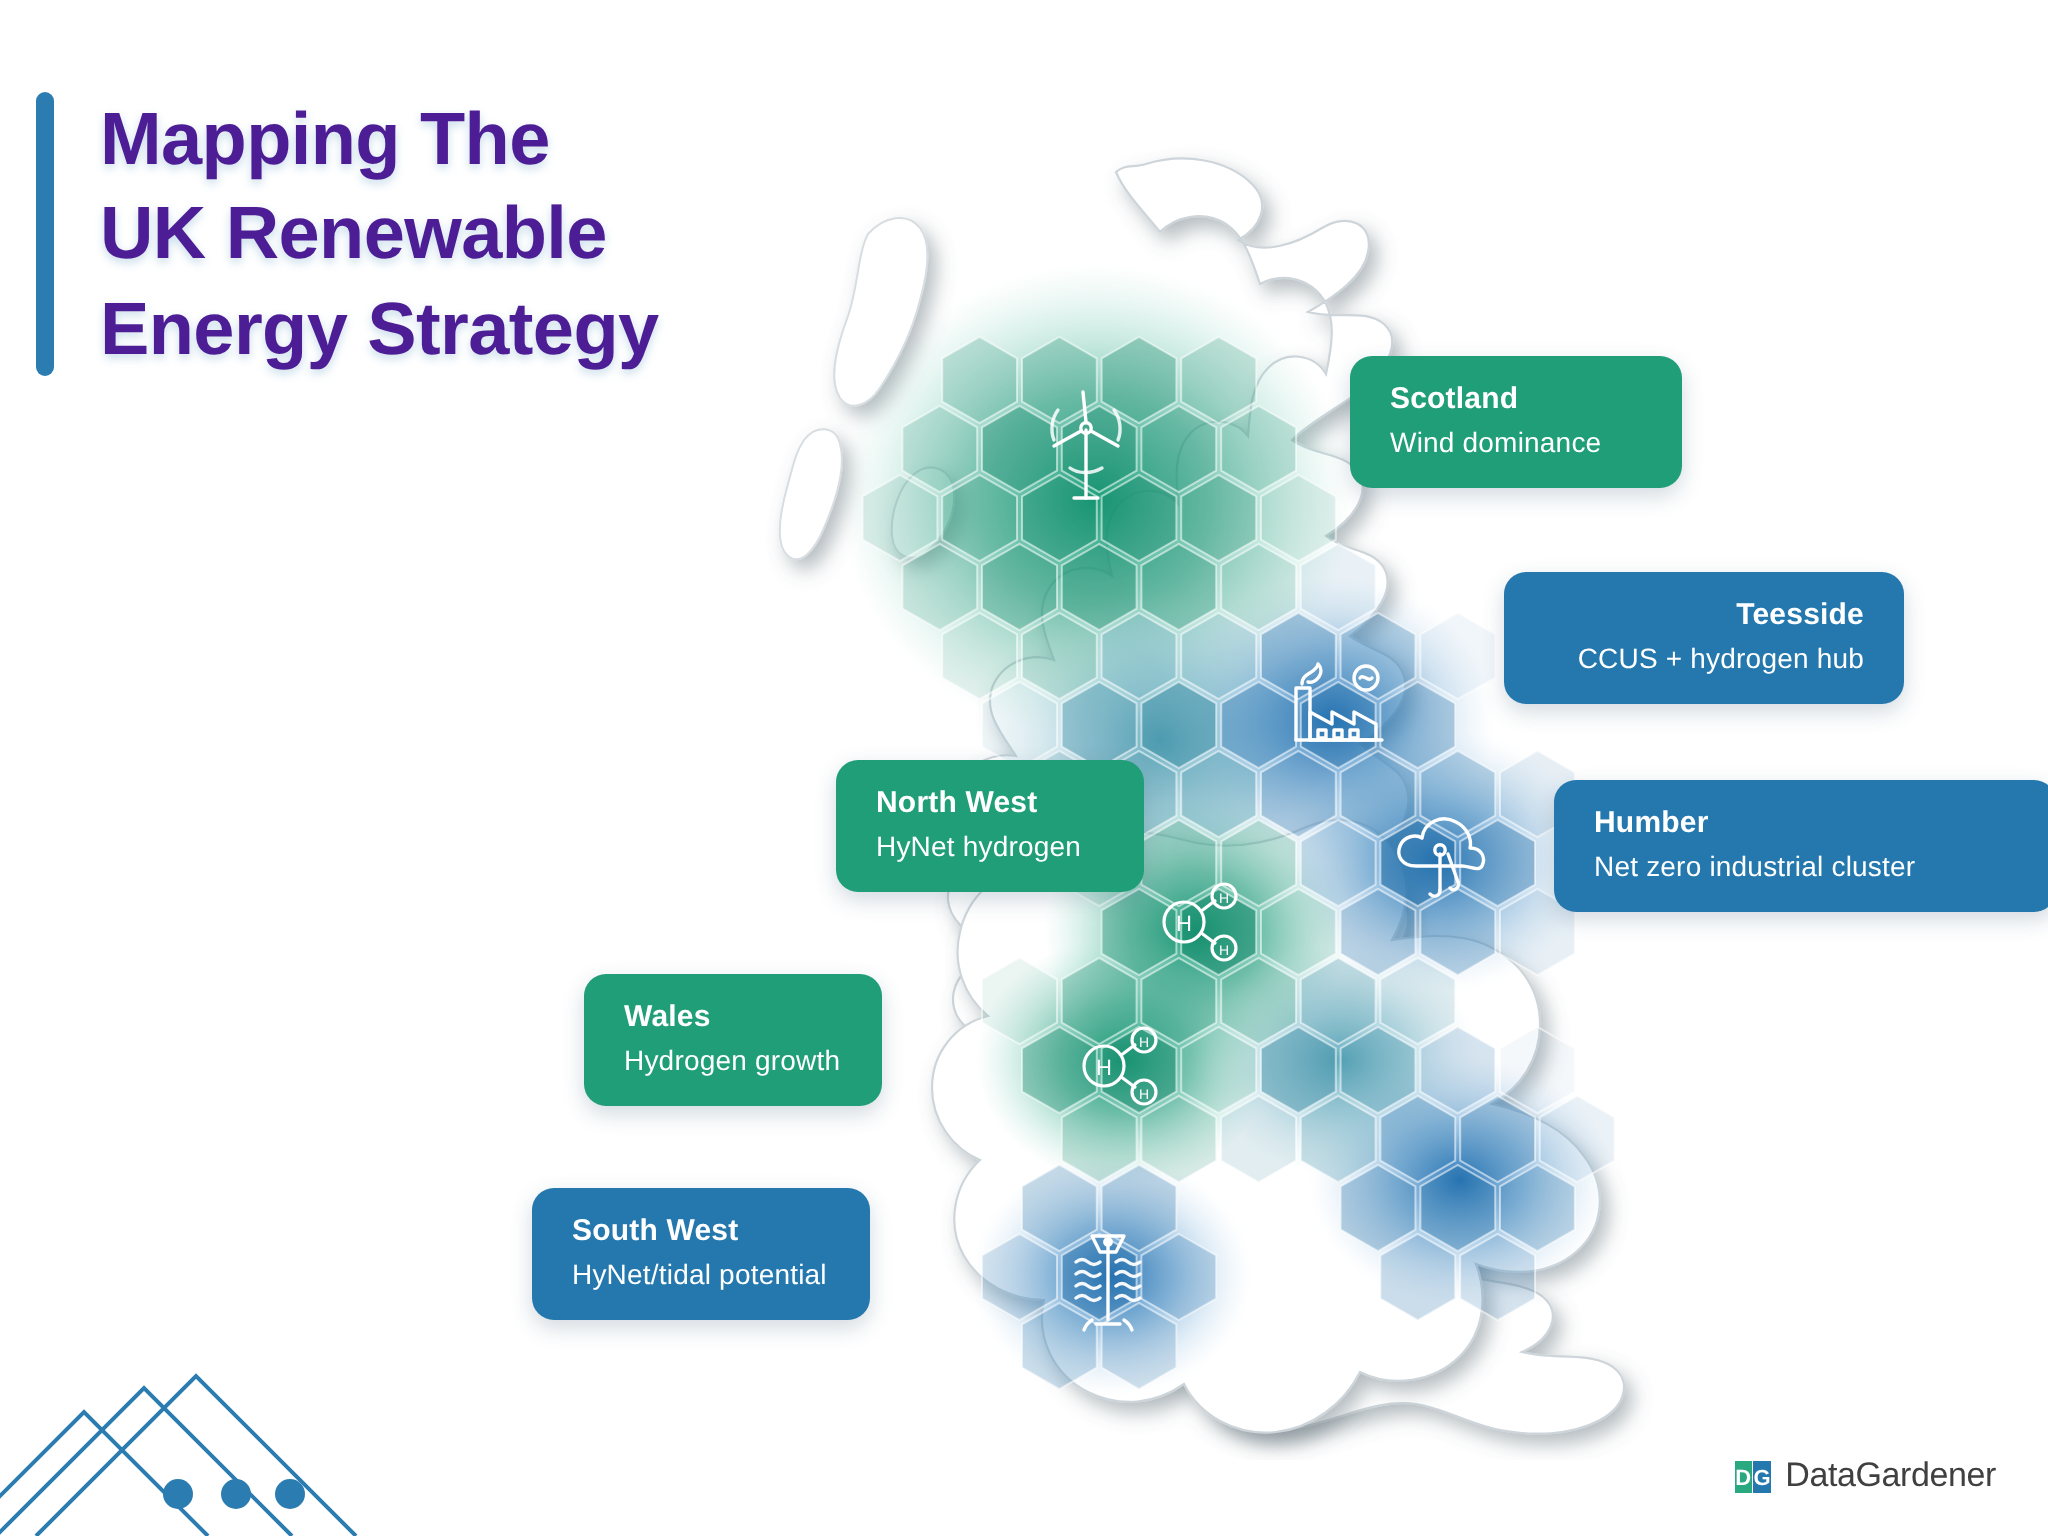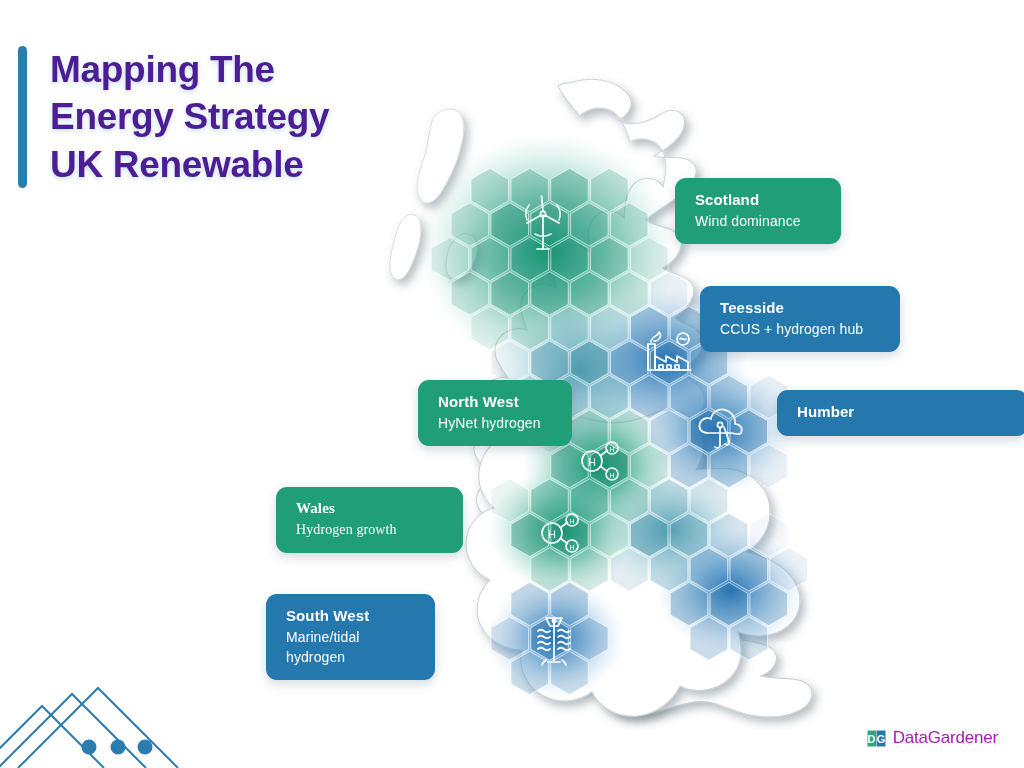--- a/index.html
+++ b/index.html
@@ -34,31 +34,31 @@
   .region-card .rc-sub   { font-size:14px; font-weight:normal; line-height:1.45; letter-spacing:0.1px; }
   .card-green { background:#1f9e78; }
   .card-blue  { background:#2478ad; }
 
   
   #deco-corner { position:absolute; left:0; bottom:0; width:210px; height:120px; pointer-events:none; }
 
   
   #footer-logo { position:absolute; right:26px; bottom:20px; display:flex; align-items:center; gap:7px; }
   #logo-mark { width:19px; height:17px; display:block; }
-  #logo-word { font-size:17px; color:#a21caf; letter-spacing:-0.2px; }
+  #logo-word { font-size:17px; color:#404040; letter-spacing:-0.2px; }
 </style>
 </head>
 <body>
 
 <div id="title-block">
   <div id="title-accent-bar"></div>
   <div id="title-text">
     <span class="tl">Mapping The</span>
+    <span class="tl">UK Renewable</span>
     <span class="tl">Energy Strategy</span>
-    <span class="tl">UK Renewable</span>
   </div>
 </div>
 
 <div id="map-stage">
 
   <svg id="map-svg" viewBox="0 0 694 660">
     <defs>
       <filter id="mapShadow" x="-25%" y="-25%" width="160%" height="160%">
         <feDropShadow dx="4" dy="5" stdDeviation="5" flood-color="#5b6a75" flood-opacity="0.45"></feDropShadow>
       </filter>
@@ -380,42 +380,43 @@
       <line x1="16" y1="50" x2="28" y2="50"></line>
     </svg>
   </div>
 </div>
 
 <div class="region-card card-green" style="left:675px; top:178px; width:166px;">
   <div class="rc-title">Scotland</div>
   <div class="rc-sub">Wind dominance</div>
 </div>
 
-<div class="region-card card-blue" style="left:700px; top:286px; width:200px;">
+<div class="region-card card-blue" style="left:752px; top:286px; width:200px;text-align:right;">
   <div class="rc-title">Teesside</div>
   <div class="rc-sub">CCUS + hydrogen hub</div>
 </div>
 
 <div class="region-card card-green" style="left:418px; top:380px; width:154px;">
   <div class="rc-title">North West</div>
   <div class="rc-sub">HyNet hydrogen</div>
 </div>
 
 <div class="region-card card-blue" style="left:777px; top:390px; width:251px;">
   <div class="rc-title">Humber</div>
-</div>
-
-<div class="region-card card-green" style="left:276px; top:487px; width:187px;font-family:Liberation Serif, serif;">
+  <div class="rc-sub">Net zero industrial cluster</div>
+</div>
+
+<div class="region-card card-green" style="left:292px; top:487px; width:149px;">
   <div class="rc-title">Wales</div>
   <div class="rc-sub">Hydrogen growth</div>
 </div>
 
 <div class="region-card card-blue" style="left:266px; top:594px; width:169px;">
   <div class="rc-title">South West</div>
-  <div class="rc-sub">Marine/tidal hydrogen</div>
+  <div class="rc-sub">HyNet/tidal potential</div>
 </div>
 
 <svg id="deco-corner" viewBox="0 0 210 120">
   <g stroke="#2b7cb0" stroke-width="2" fill="none">
     <path d="M-20 120 L42 58 L104 120"></path>
     <path d="M-2 120 L72 46 L146 120"></path>
     <path d="M18 120 L98 40 L178 120"></path>
   </g>
   <g fill="#2b7cb0">
     <circle cx="89" cy="99" r="7.5"></circle>

